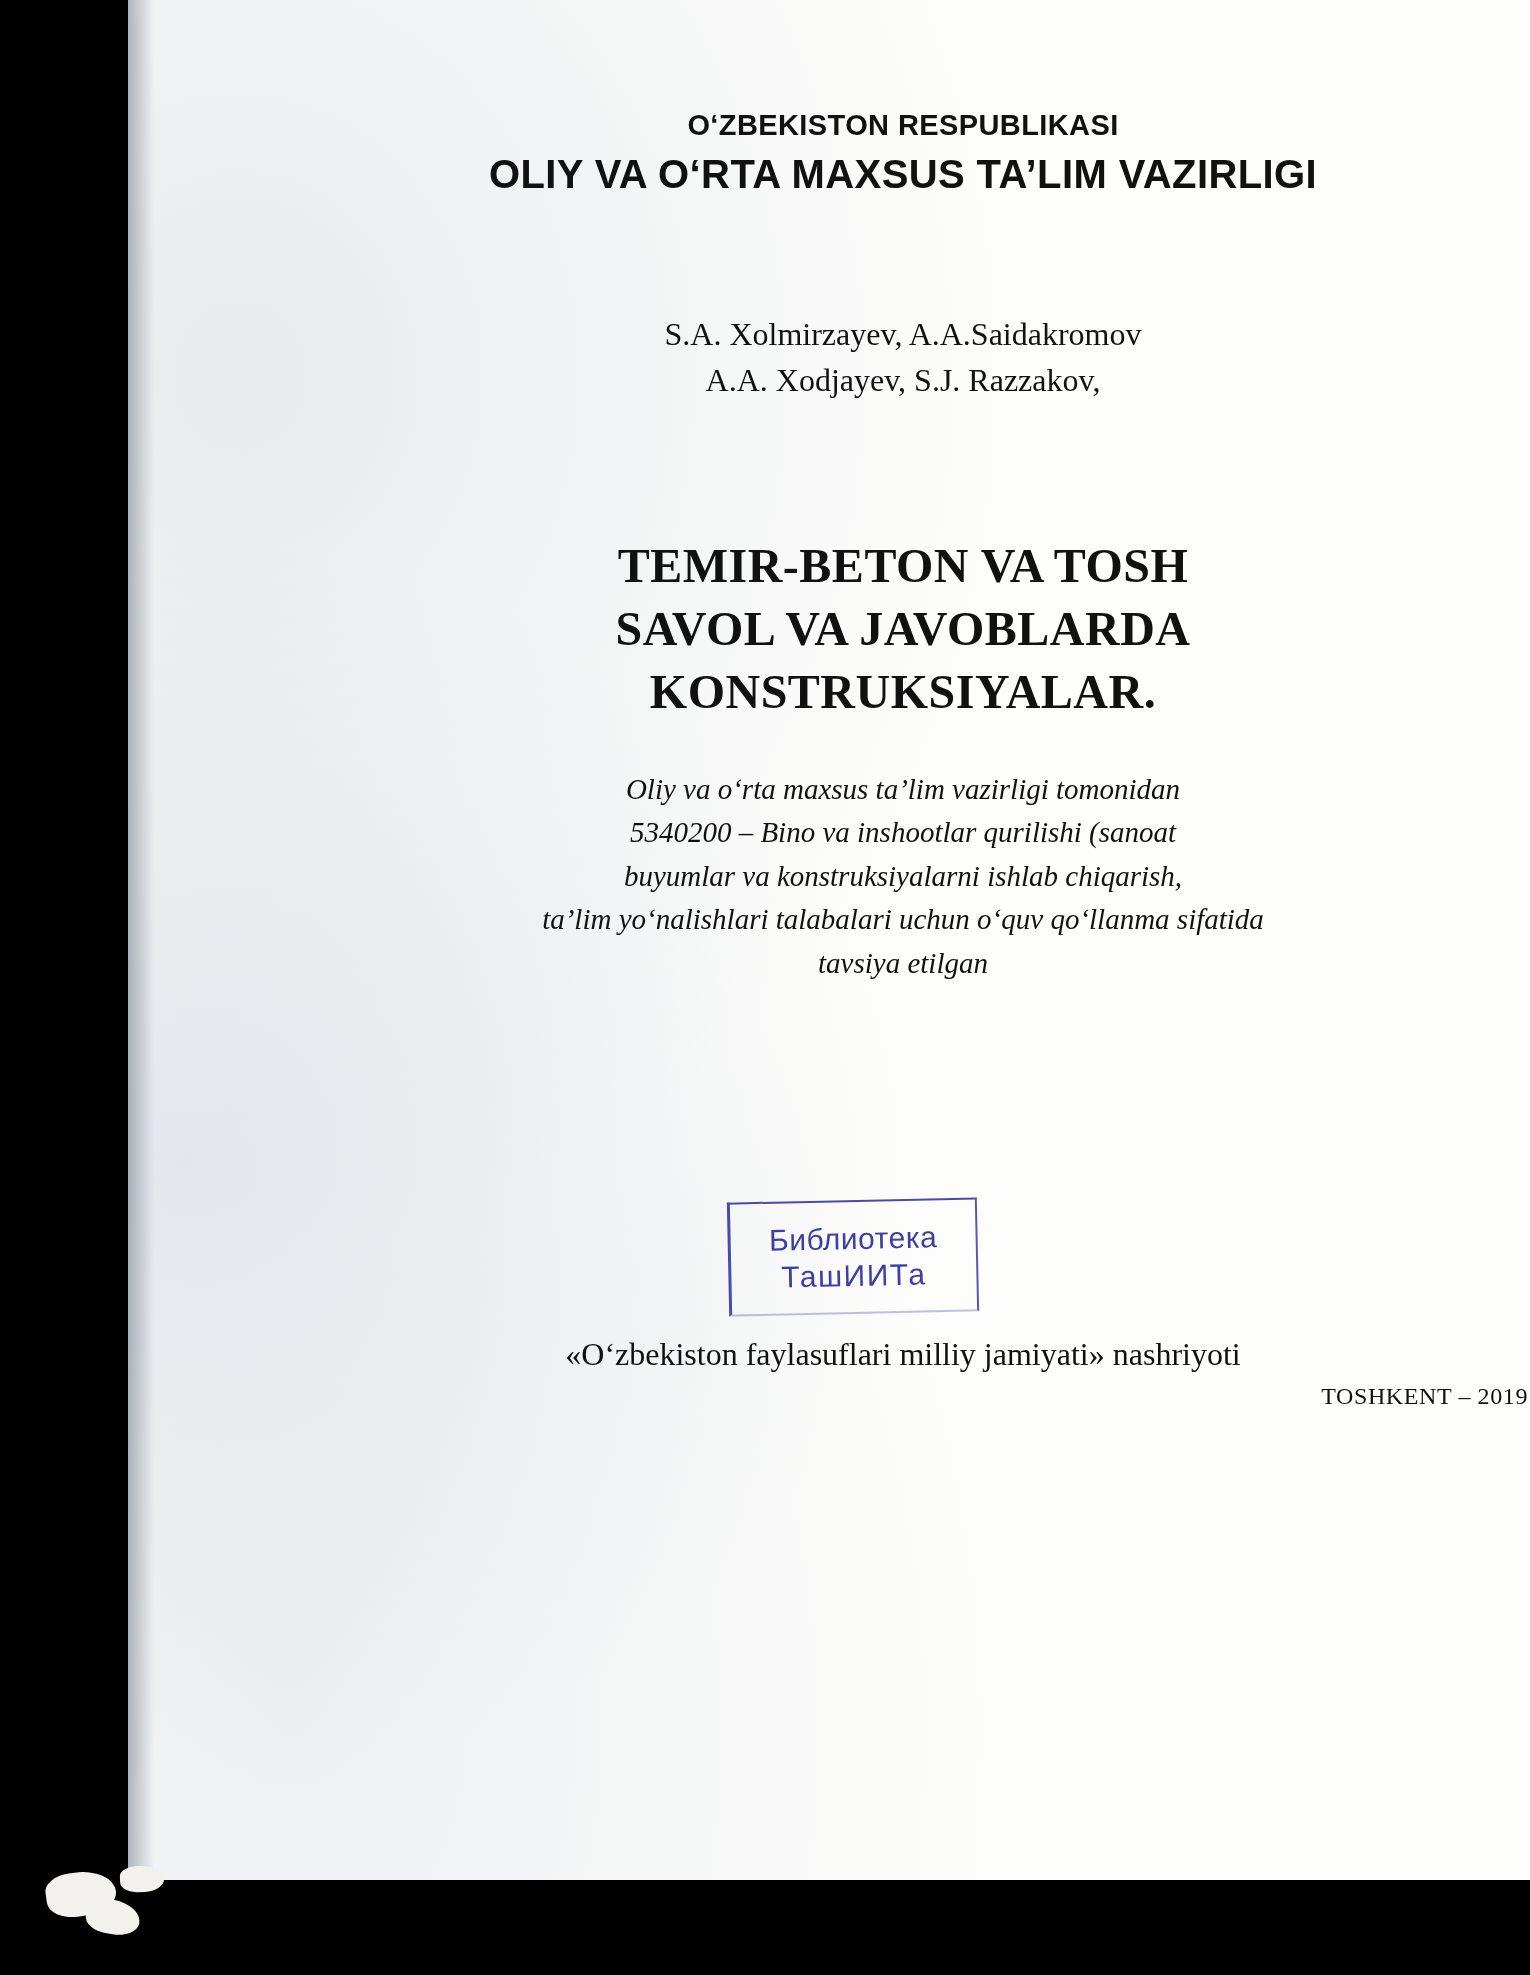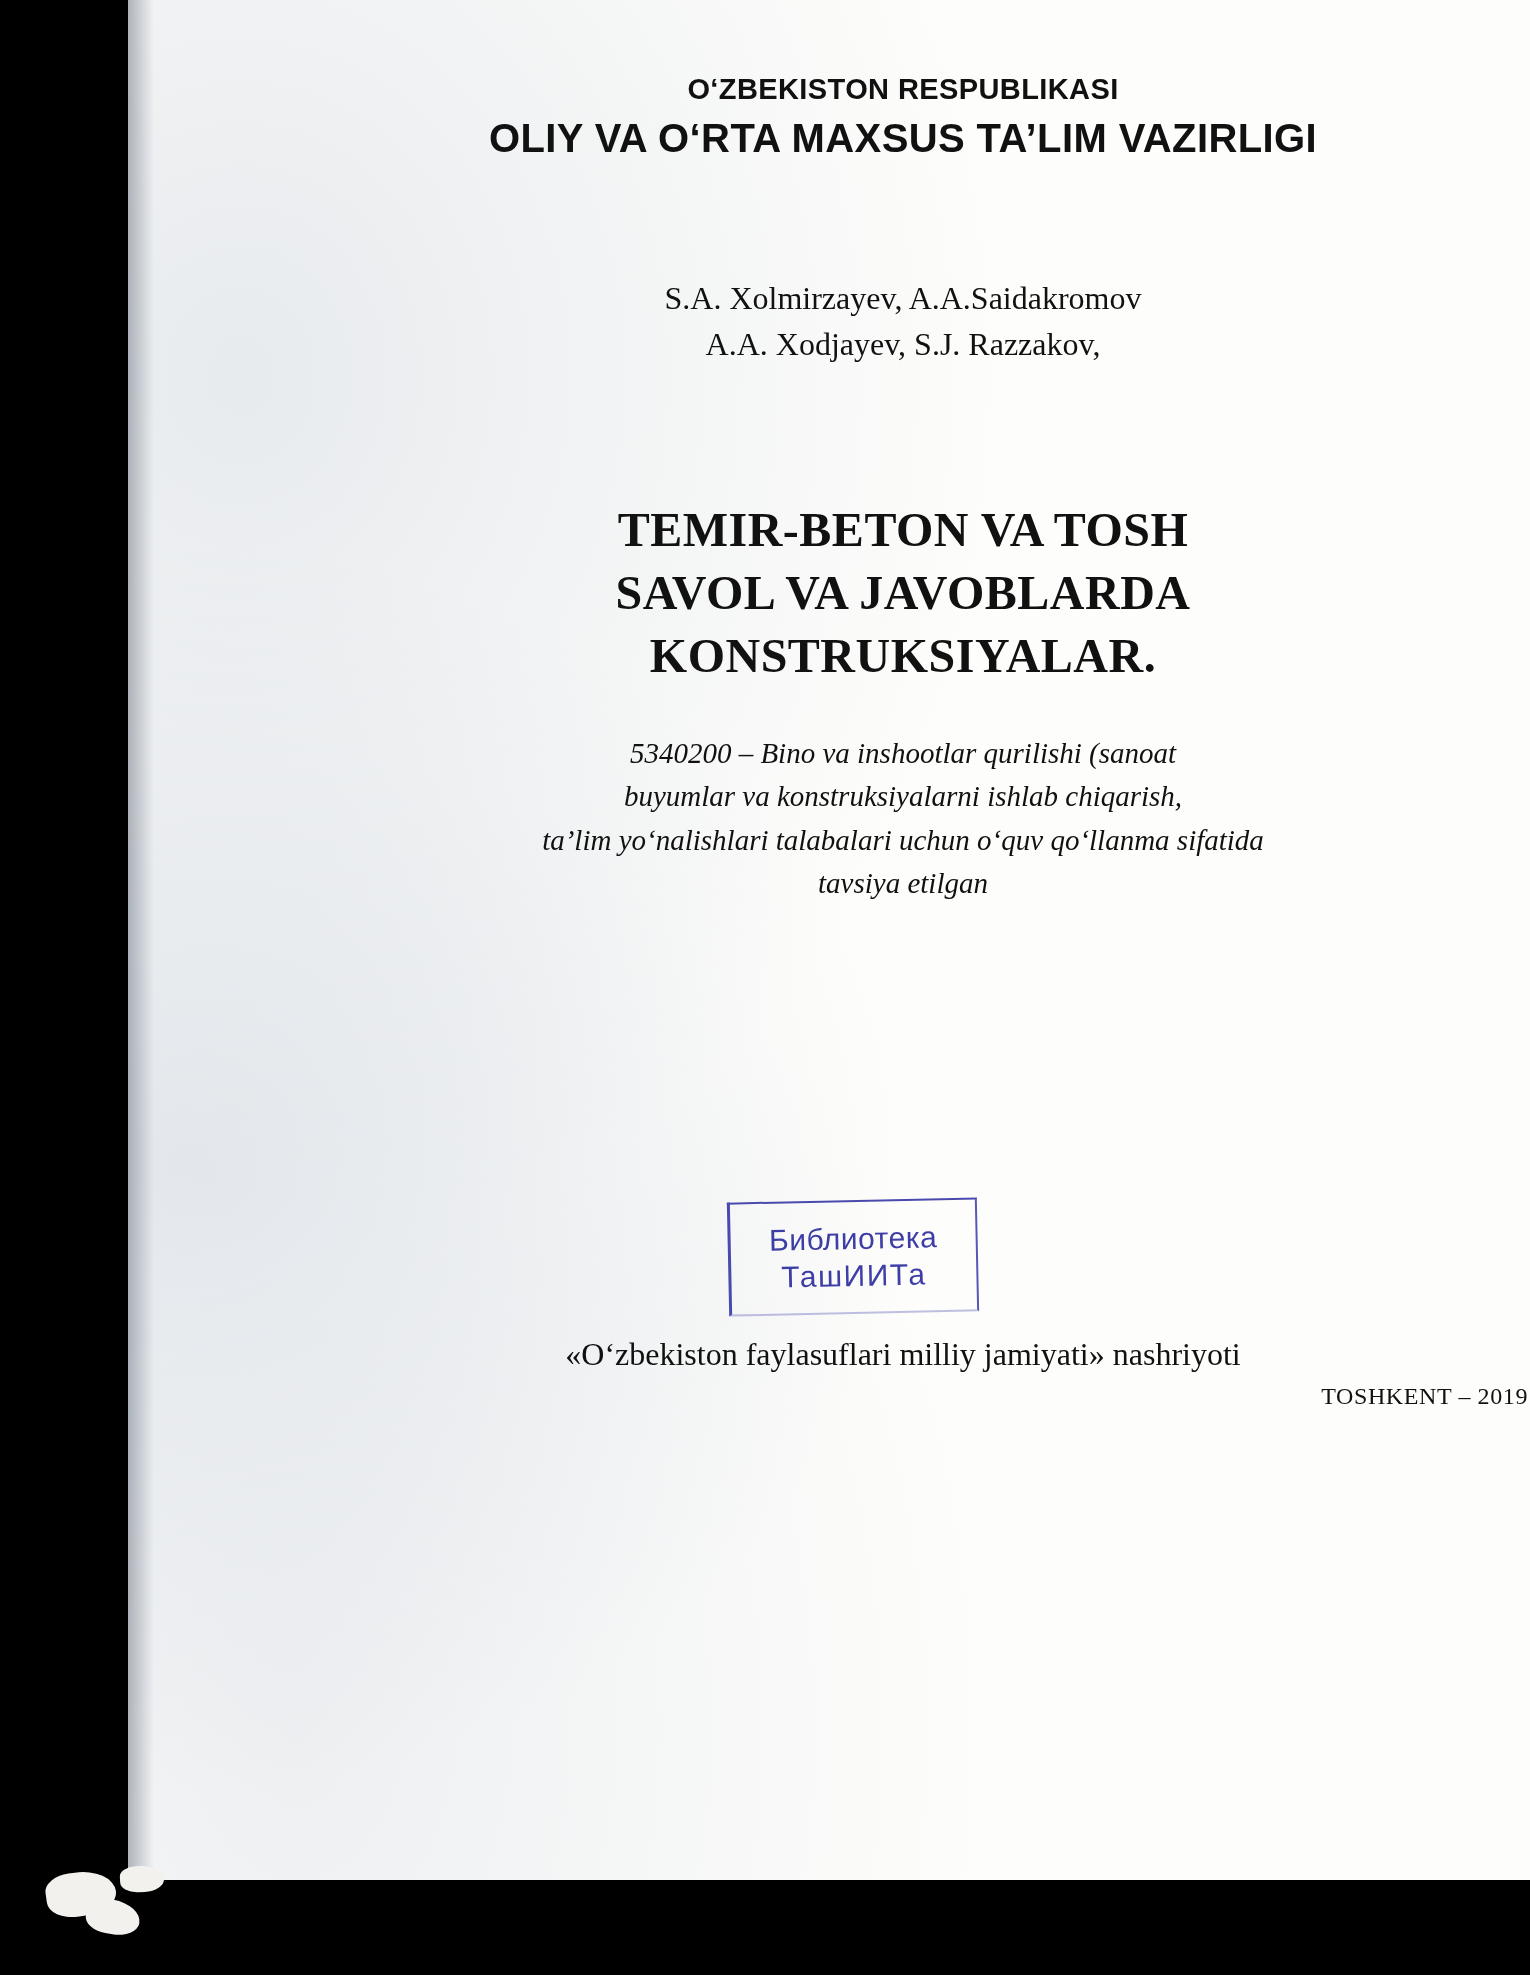--- a/index.html
+++ b/index.html
@@ -56,21 +56,21 @@
     position: absolute;
     left: 150px;
     top: 0;
     width: 1250px;
     height: 1880px;
     text-align: center;
     color: #111;
   }
 
   .ministry {
-    margin-top: 69px;
+    margin-top: 105px;
     font-weight: bold;
     font-size: 30px;
     line-height: 1.42;
     letter-spacing: 0.4px;
   }
   .ministry .line1 { font-family: "Liberation Sans", sans-serif; font-size: 29px; }
   .ministry .line2 { font-family: Liberation Sans, sans-serif; font-size: 40px; }
 
   .authors {
     margin-top: 108px;
@@ -159,20 +159,21 @@
         <div>A.A. Xodjayev, S.J. Razzakov,</div>
       </div>
 
       <div class="title">
         <div>TEMIR-BETON VA TOSH</div>
         <div>SAVOL VA JAVOBLARDA</div>
         <div>KONSTRUKSIYALAR.</div>
       </div>
 
       <div class="approval">
+        <div>Oliy va o‘rta maxsus ta’lim vazirligi tomonidan</div>
         <div>5340200 – Bino va inshootlar qurilishi (sanoat</div>
         <div>buyumlar va konstruksiyalarni ishlab chiqarish,</div>
         <div>ta’lim yo‘nalishlari talabalari uchun o‘quv qo‘llanma sifatida</div>
         <div>tavsiya etilgan</div>
       </div>
 
       <div class="stamp">
         <div class="s1">Библиотека</div>
         <div class="s2">ТашИИТа</div>
       </div>

